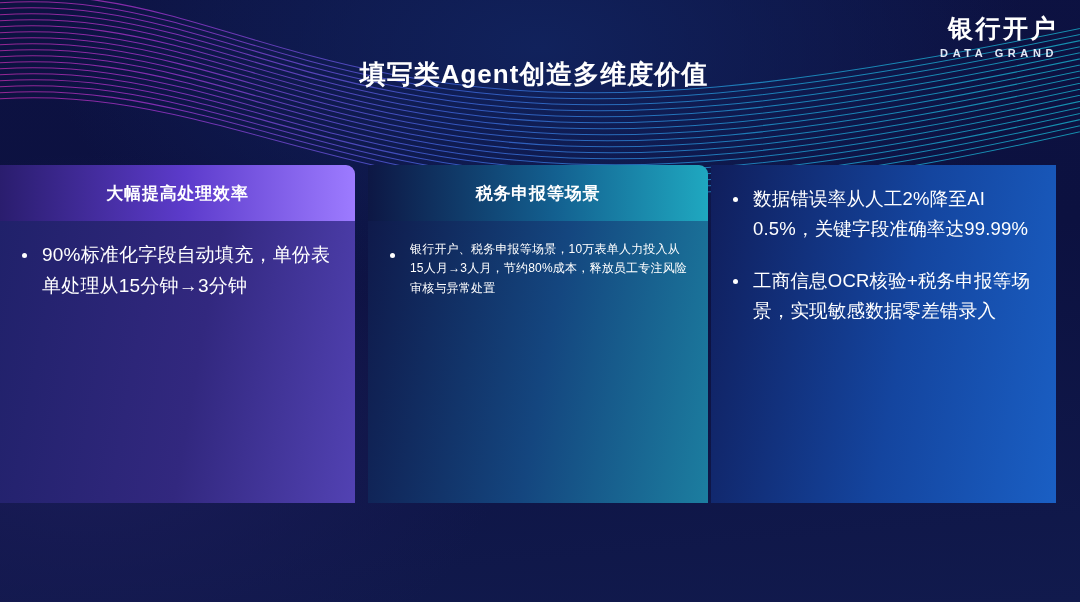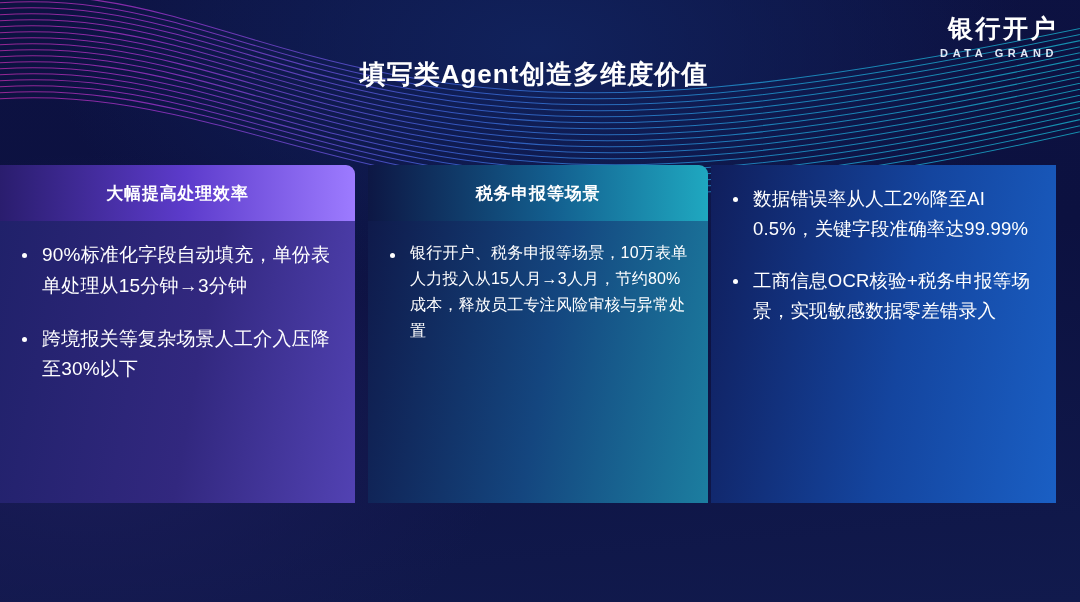--- a/index.html
+++ b/index.html
@@ -90,21 +90,21 @@
     line-height:1.62;
     letter-spacing:.2px;
   }
   ul.bullets li:last-child { margin-bottom:0; }
   ul.bullets li::before {
     content:"";
     position:absolute; left:10px; top:13px;
     width:5px; height:5px; border-radius:50%;
     background:#ffffff;
   }
-  .c2 ul.bullets li { font-size:16px; }
+  .c2 ul.bullets li { font-size:12px; }
   .c3 ul.bullets li { font-size:18.5px; }
 </style>
 </head>
 <body>
 
 <div class="slide">
 
   <svg class="waves" viewBox="0 0 1160 230" preserveAspectRatio="none">
     <defs>
       <linearGradient id="wg" x1="0" y1="0" x2="1" y2="0">
@@ -144,21 +144,20 @@
 
   <div class="title">填写类Agent创造多维度价值</div>
 
   <div class="cards">
 
     <div class="card c1">
       <div class="card-head">大幅提高处理效率</div>
       <div class="card-body">
         <ul class="bullets">
           <li>90%标准化字段自动填充，单份表单处理从15分钟→3分钟</li>
-          <li>跨境报关等复杂场景人工介入压降至30%以下</li>
         </ul>
       </div>
     </div>
 
     <div class="card c2">
       <div class="card-head">税务申报等场景</div>
       <div class="card-body">
         <ul class="bullets">
           <li>银行开户、税务申报等场景，10万表单人力投入从15人月→3人月，节约80%成本，释放员工专注风险审核与异常处置</li>
         </ul>

